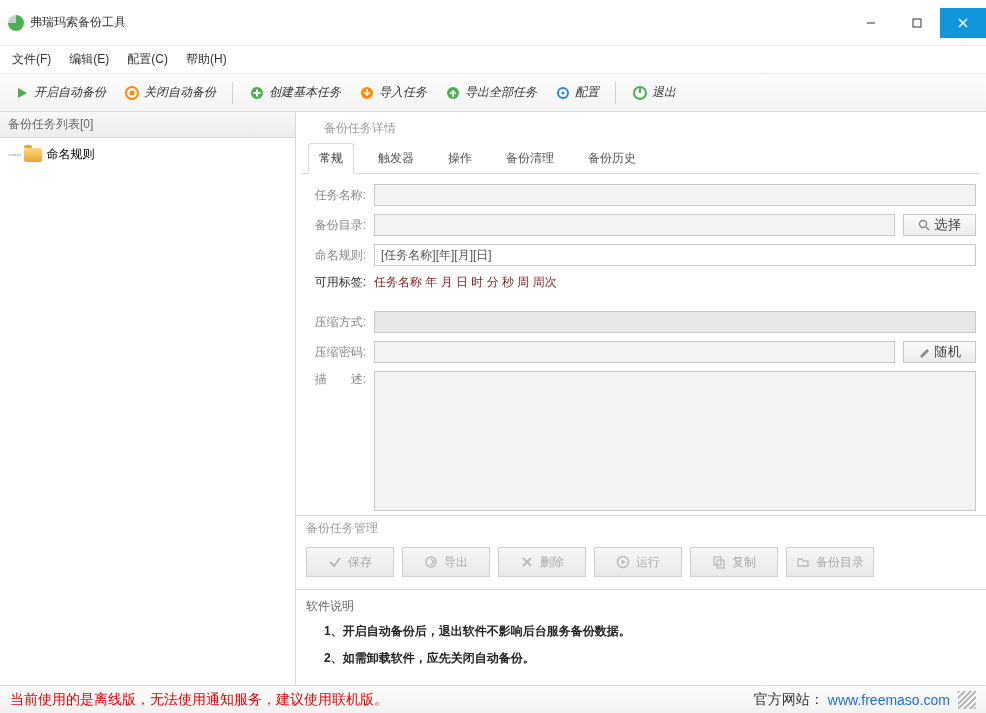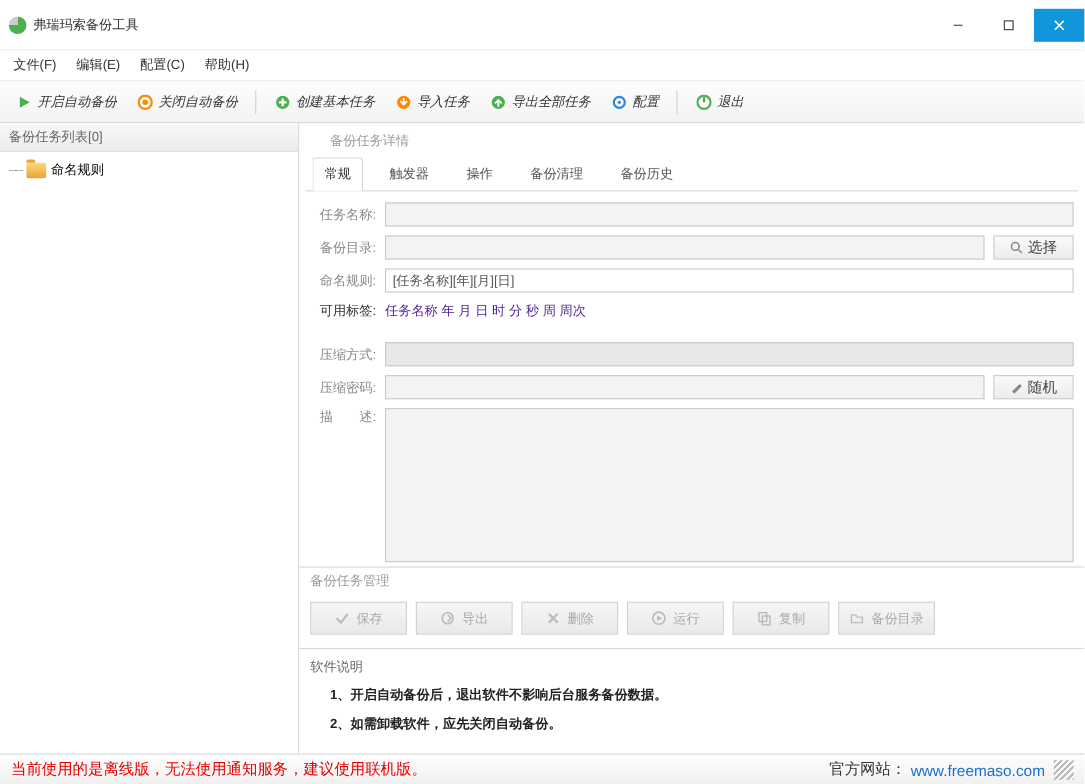--- a/index.html
+++ b/index.html
@@ -10,21 +10,21 @@
 .titlebar .spacer { flex: 1; }
 .titlebar .win-btn { width: 46px; height: 30px; display: flex; align-items: center; justify-content: center; color: #333; }
 .titlebar .win-close { background: #1296db; color: #fff; }
 .menubar { height: 28px; display: flex; align-items: center; padding: 0 12px; gap: 18px; border-bottom: 1px solid #e8e8e8; background: #fff; }
 .menubar .menu-item { color: #333; cursor: pointer; }
 .toolbar { height: 38px; background: linear-gradient(#fdfdfd,#f3f3f3); border-bottom: 1px solid #d8d8d8; display: flex; align-items: center; padding: 0 8px; gap: 6px; font-style: italic; }
 .toolbar .tb-btn { display: flex; align-items: center; gap: 4px; padding: 4px 6px; color: #333; cursor: pointer; white-space: nowrap; }
 .toolbar .tb-sep { width: 1px; height: 22px; background: #d0d0d0; margin: 0 4px; }
 .tb-icon { width: 16px; height: 16px; display: inline-flex; align-items: center; justify-content: center; }
 .main { flex: 1; display: flex; min-height: 0; }
-.sidebar { width: 272px; border-right: 1px solid #d8d8d8; display: flex; flex-direction: column; background: #fff; }
+.sidebar { width: 296px; border-right: 1px solid #d8d8d8; display: flex; flex-direction: column; background: #fff; }
 .panel-header { background: linear-gradient(#f8f8f8,#ececec); border-bottom: 1px solid #d8d8d8; padding: 4px 8px; color: #666; font-size: 12px; }
 .tree { padding: 6px 8px; flex: 1; overflow: auto; }
 .tree-row { display: flex; align-items: center; gap: 4px; padding: 2px 0; }
 .tree-dash { color: #999; letter-spacing: -1px; }
 .tree-folder { width: 18px; height: 14px; background: linear-gradient(#ffd97a,#e8a33a); border-radius: 2px; position: relative; }
 .tree-folder::before { content:""; position:absolute; top:-3px; left:0; width:8px; height:3px; background:#e8a33a; border-radius:2px 2px 0 0; }
 .detail { flex: 1; display: flex; flex-direction: column; min-width: 0; }
 .group { margin: 6px 6px 0 22px; }
 .group-title { color: #9a9a9a; font-size: 12px; padding: 2px 6px; }
 .tabs { display: flex; align-items: flex-end; border-bottom: 1px solid #d8d8d8; padding-left: 6px; margin: 4px 6px 0 6px; gap: 14px; }
@@ -196,21 +196,21 @@
             </span>
           <span>选择</span>
         </button>
       </div>
       <div class="form-row">
         <span class="lbl">命名规则:</span>
         <input type="text" class="white" value="[任务名称][年][月][日]" style="">
       </div>
       <div class="form-row">
         <span class="lbl dark">可用标签:</span>
-        <span style="color:#4c1d95">任务名称  年  月  日  时  分  秒  周  周次</span>
+        <span style="color:#7f1d1d">任务名称  年  月  日  时  分  秒  周  周次</span>
       </div>
       <div style="height:6px"></div>
       <div class="form-row">
         <span class="lbl">压缩方式:</span>
         <select></select>
       </div>
       <div class="form-row">
         <span class="lbl">压缩密码:</span>
         <input type="text" style="">
         <button class="btn-sm">

